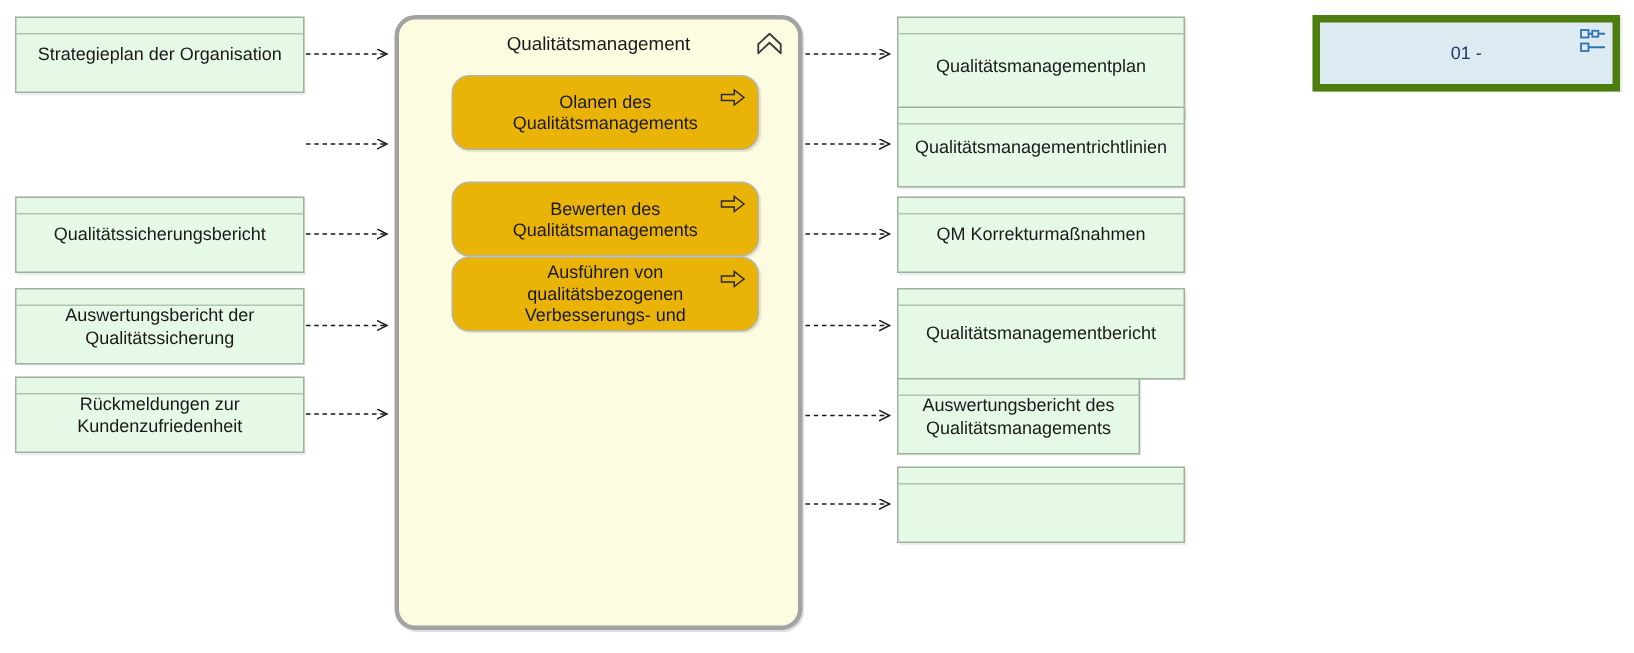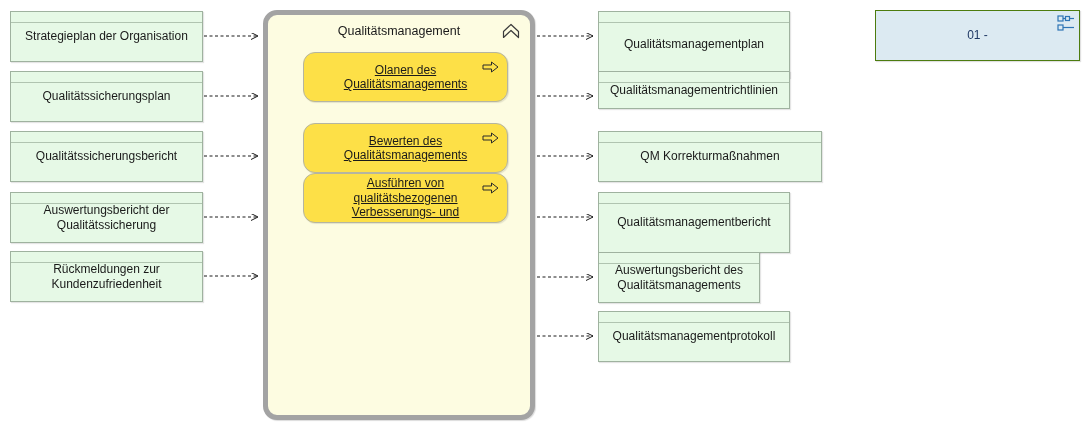--- a/index.html
+++ b/index.html
@@ -38,66 +38,65 @@
     left: 0; right: 0; top: 10px;
     border-top: 1px solid #b0c4b0;
   }
   
   .process {
     position: absolute;
     box-sizing: border-box;
     left: 263px; top: 10px;
     width: 272px; height: 410px;
     background: #fdfce1;
-    border: 5px solid #a3a3a3;
+    border: 3px solid #a3a3a3;
     border-radius: 14px;
     box-shadow: 1px 1px 1px rgba(0,0,0,0.14);
   }
   .process-title {
     position: absolute;
     left: 0; right: 0; top: 9px;
     text-align: center;
     font-size: 12.5px;
   }
   .chevron {
     position: absolute;
     right: 9px; top: 6px;
     width: 20px; height: 20px;
   }
   .step {
     position: absolute;
     box-sizing: border-box;
     left: 35px;
     width: 205px; height: 50px;
-    background: #fde047;
+    background: #eab308;
     border: 1px solid #b5b5a1;
     border-radius: 12px;
     box-shadow: 1px 1px 1px rgba(0,0,0,0.10);
     display: flex;
     align-items: center;
     justify-content: center;
     text-align: center;
     font-size: 12px;
     line-height: 14.5px;
     padding: 2px 24px;
-    text-decoration: underline;
   }
   .step .step-icon {
     position: absolute;
     right: 8px; top: 8px;
     width: 17px; height: 12px;
   }
   
   .refbox {
     position: absolute;
     box-sizing: border-box;
     left: 875px; top: 10px;
     width: 205px; height: 51px;
     background: #dceaf2;
-    border: 1px solid #4d7c0f;
+    border: 5px solid #4d7c0f;
     box-shadow: 1px 1px 1px rgba(0,0,0,0.12);
     display: flex;
     flex-direction: column;
     align-items: center;
     justify-content: center;
     text-align: center;
     font-size: 12px;
     line-height: 15px;
     color: #1f3864;
   }
@@ -131,24 +130,20 @@
       <line x1="537" y1="217" x2="593" y2="217" marker-end="url(#openhead)"></line>
       <line x1="537" y1="277" x2="593" y2="277" marker-end="url(#openhead)"></line>
       <line x1="537" y1="336" x2="593" y2="336" marker-end="url(#openhead)"></line>
     </g>
   </svg>
 
   <div class="obj" style="left:10px;top:11px;width:193px;height:51px">
     <div class="band"></div>
     <span class="lbl">Strategieplan der Organisation</span>
   </div>
-  <div class="obj" style="left:10px;top:71px;width:193px;height:51px">
-    <div class="band"></div>
-    <span class="lbl">Qualitätssicherungsplan</span>
-  </div>
   <div class="obj" style="left:10px;top:131px;width:193px;height:51px">
     <div class="band"></div>
     <span class="lbl">Qualitätssicherungsbericht</span>
   </div>
   <div class="obj" style="left:10px;top:192px;width:193px;height:51px">
     <div class="band"></div>
     <span class="lbl">Auswertungsbericht der Qualitätssicherung</span>
   </div>
   <div class="obj" style="left:10px;top:251px;width:193px;height:51px">
     <div class="band"></div>
@@ -178,39 +173,38 @@
         <path d="M1,4 H9.5 V1 L16,6 L9.5,11 V8 H1 Z" fill="none" stroke="#2b2b2b" stroke-width="1"></path>
       </svg>
       <span class="lbl">Ausführen von qualitätsbezogenen Verbesserungs- und</span>
     </div>
   </div>
 
   <div class="obj" style="left:598px;top:11px;width:192px;height:67px">
     <div class="band"></div>
     <span class="lbl">Qualitätsmanagementplan</span>
   </div>
-  <div class="obj" style="left:598px;top:71px;width:192px;height:38px">
+  <div class="obj" style="left:598px;top:71px;width:192px;height:54px">
     <div class="band"></div>
     <span class="lbl">Qualitätsmanagementrichtlinien</span>
   </div>
-  <div class="obj" style="left:598px;top:131px;width:224px;height:51px">
+  <div class="obj" style="left:598px;top:131px;width:192px;height:51px">
     <div class="band"></div>
     <span class="lbl">QM Korrekturmaßnahmen</span>
   </div>
   <div class="obj" style="left:598px;top:192px;width:192px;height:61px">
     <div class="band"></div>
     <span class="lbl">Qualitätsmanagementbericht</span>
   </div>
   <div class="obj" style="left:598px;top:252px;width:162px;height:51px">
     <div class="band"></div>
     <span class="lbl">Auswertungsbericht des Qualitätsmanagements</span>
   </div>
   <div class="obj" style="left:598px;top:311px;width:192px;height:51px">
     <div class="band"></div>
-    <span class="lbl">Qualitätsmanagementprotokoll</span>
   </div>
 
   <div class="refbox">
     <svg class="ref-icon" viewBox="0 0 18 16">
       <g fill="none" stroke="#2e74b5" stroke-width="1.2">
         <rect x="1" y="1" width="5" height="5"></rect>
         <line x1="6" y1="3.5" x2="8.5" y2="3.5"></line>
         <rect x="8.5" y="1.5" width="4" height="4"></rect>
         <line x1="12.5" y1="3.5" x2="17" y2="3.5"></line>
         <rect x="1" y="10" width="5" height="5"></rect>

